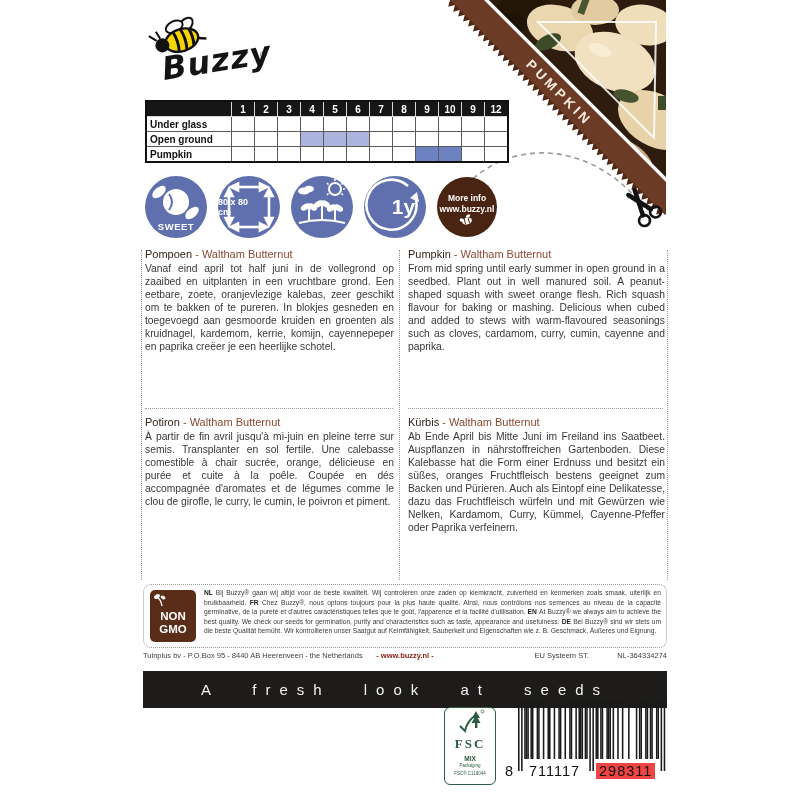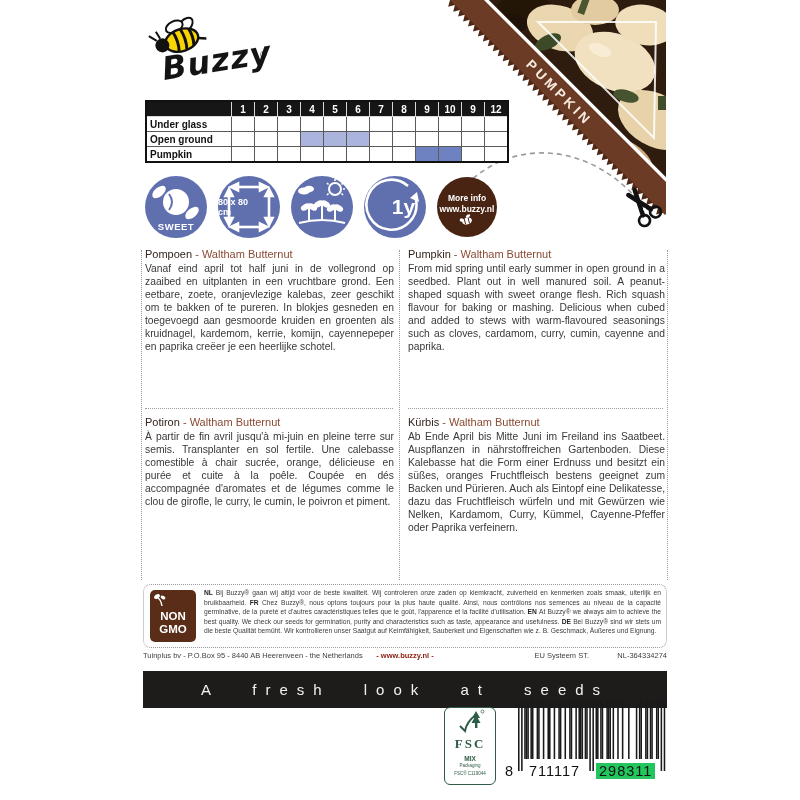--- a/index.html
+++ b/index.html
@@ -61,21 +61,21 @@
        border-radius:6px;box-sizing:border-box;text-align:center;color:#2e5c44;}
   .fsc .ac{font-family:"Liberation Serif",serif;font-weight:700;font-size:13px;letter-spacing:2px;margin-top:-2px;}
   .fsc .mx{font-size:6.5px;font-weight:700;margin-top:3px;}
   .fsc .pk{font-size:4.5px;margin-top:1px;}
   .fsc .lic{font-size:4.5px;margin-top:3px;}
 
   .bc{position:absolute;left:504px;top:701px;width:162px;height:84px;}
   .bc .digits{position:absolute;bottom:6px;left:0;width:100%;font-size:14.5px;color:#111;}
   .bc .d0{position:absolute;left:0;bottom:0;background:#fff;padding:0 1px;}
   .bc .d1{position:absolute;left:22px;bottom:0;background:#fff;padding:0 3px;letter-spacing:1px;}
-  .bc .d2{position:absolute;left:92px;bottom:0;background:#22c55e;padding:0 3px;letter-spacing:1px;}
+  .bc .d2{position:absolute;left:92px;bottom:0;background:#ef4444;padding:0 3px;letter-spacing:1px;}
 </style>
 </head>
 <body>
 
 <div class="page">
 
   <svg class="abs" style="left:138px;top:14px" width="150" height="86" viewBox="0 0 150 86">
     <g transform="translate(38,28) rotate(-18)">
       <ellipse cx="14" cy="-13" rx="9" ry="5.5" fill="#fff" stroke="#111" stroke-width="2" transform="rotate(-28 14 -13)"></ellipse>
       <ellipse cx="3" cy="-15" rx="9" ry="5.5" fill="#fff" stroke="#111" stroke-width="2" transform="rotate(-8 3 -15)"></ellipse>

